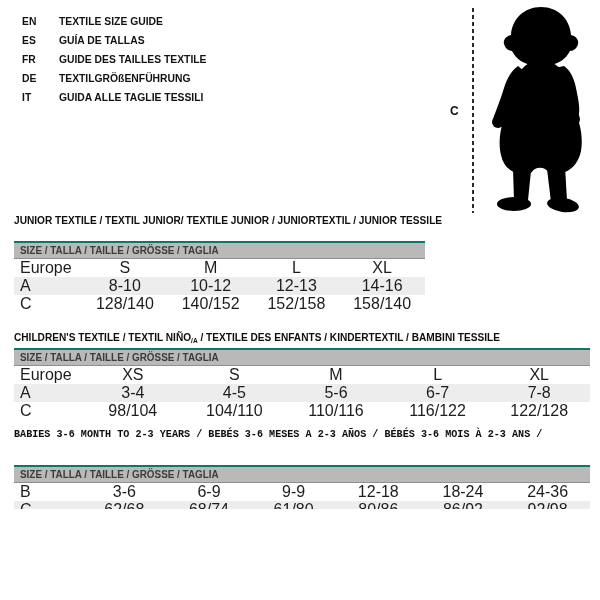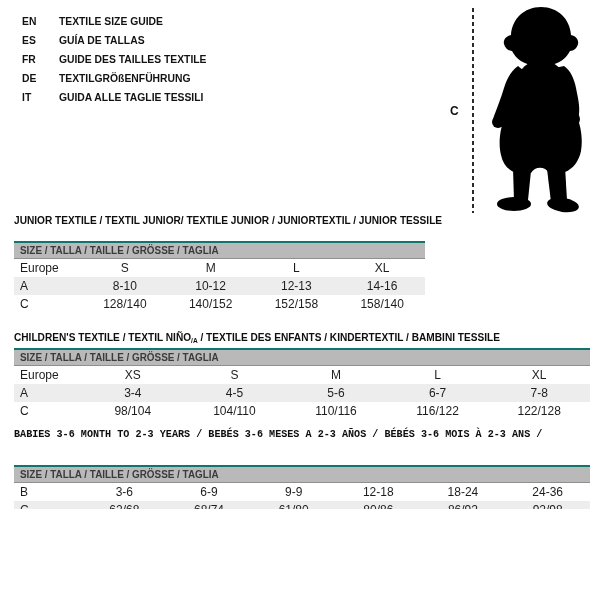--- a/index.html
+++ b/index.html
@@ -29,21 +29,21 @@
 
   
   .tblock{position:absolute;left:14px;}
   #t1{top:241px;width:411px;}
   #t2{top:348px;width:576px;}
   #t3{top:465px;width:576px;}
   .size-bar{height:15px;background:#b9b9b9;border-top:2px solid #0f766e;border-bottom:1px solid #8f8f8f;
             font-size:11px;font-weight:bold;color:#3b3b3b;padding-left:6px;line-height:15px;white-space:nowrap;}
   .size-bar .cond{display:inline-block;transform:scaleX(0.9);transform-origin:left center;}
   .size-table{width:100%;border-collapse:collapse;table-layout:fixed;}
-  .size-table td{height:18px;font-size:12px;color:#1d1d1d;text-align:center;padding:0;white-space:nowrap;}
+  .size-table td{height:18px;font-size:16px;color:#1d1d1d;text-align:center;padding:0;white-space:nowrap;}
   .size-table td.lbl{width:62px;text-align:left;padding-left:6px;}
   .size-table tr.alt{background:#ededed;}
 
   
   .footnotes{position:absolute;left:14px;top:533px;}
   .footnote{font-size:11px;font-weight:bold;line-height:18px;color:#101010;white-space:nowrap;
             transform:scaleX(0.88);transform-origin:left center;}
 </style>
 </head>
 <body>

